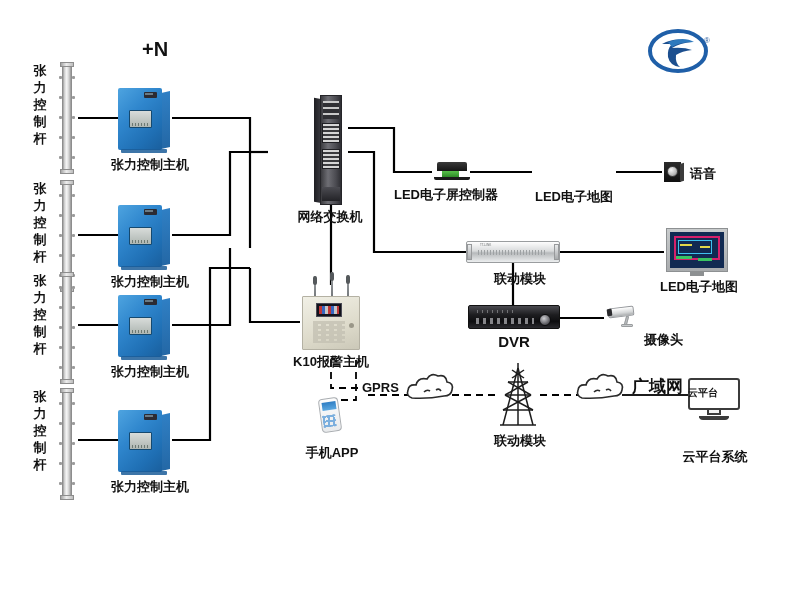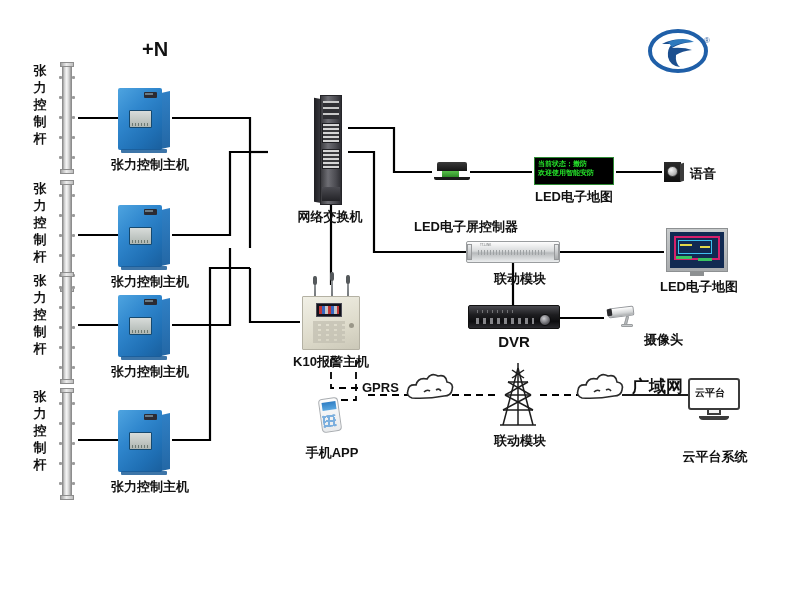--- a/index.html
+++ b/index.html
@@ -291,21 +291,21 @@
     transform:rotate(-8deg);opacity:.9;
   }
 
   
   .cpm{position:absolute;width:52px;height:42px;}
   .cpm .scr{
     position:absolute;left:0;top:0;width:52px;height:32px;
     border:2px solid #3b3b3b;border-radius:3px;background:#fff;box-sizing:border-box;
   }
   .cpm .lbl{
-    position:absolute;left:0;top:8px;width:44px;text-align:center;
+    position:absolute;left:0;top:8px;width:44px;
     font-size:10px;font-weight:bold;color:#111;
   }
   .cpm .neck{
     position:absolute;left:19px;top:32px;width:14px;height:5px;background:#f2f2f2;border:2px solid #3b3b3b;border-top:none;box-sizing:border-box;
   }
   .cpm .foot{
     position:absolute;left:11px;bottom:0;width:30px;height:4px;border:2px solid #3b3b3b;border-radius:0 0 6px 6px;background:#fff;box-sizing:border-box;
   }
 
   
@@ -547,26 +547,22 @@
     <div class="ports b"></div>
     <div class="btm"></div>
   </div>
   <div class="cap-txt" style="left:294px;top:208px;width:72px;">网络交换机</div>
 
   <div class="ledctl" style="left:434px;top:162px;">
     <div class="top"></div>
       <div class="green"></div>
       <div class="foot"></div>
   </div>
-  <div class="cap-txt" style="left:414px;top:186px;width:98px;margin-top:32px;">LED电子屏控制器</div>
-
-  <div class="ledscr" style="left:534px;top:157px;width:80px;height:28px;">
-    <div>当前状态：撤防</div>
-    <div>欢迎使用智能安防</div>
-  </div>
+  <div class="cap-txt" style="left:394px;top:186px;width:98px;">LED电子屏控制器</div>
+
   <div class="cap-txt" style="left:534px;top:188px;width:80px;">LED电子地图</div>
 
   <div class="speaker" style="left:664px;top:162px;">
     <div class="bx"></div>
       <div class="sd"></div>
       <div class="cone"></div>
   </div>
   <div class="cap-txt" style="left:690px;top:165px;">语音</div>
 
   <div class="linkmod" style="left:466px;top:241px;">

